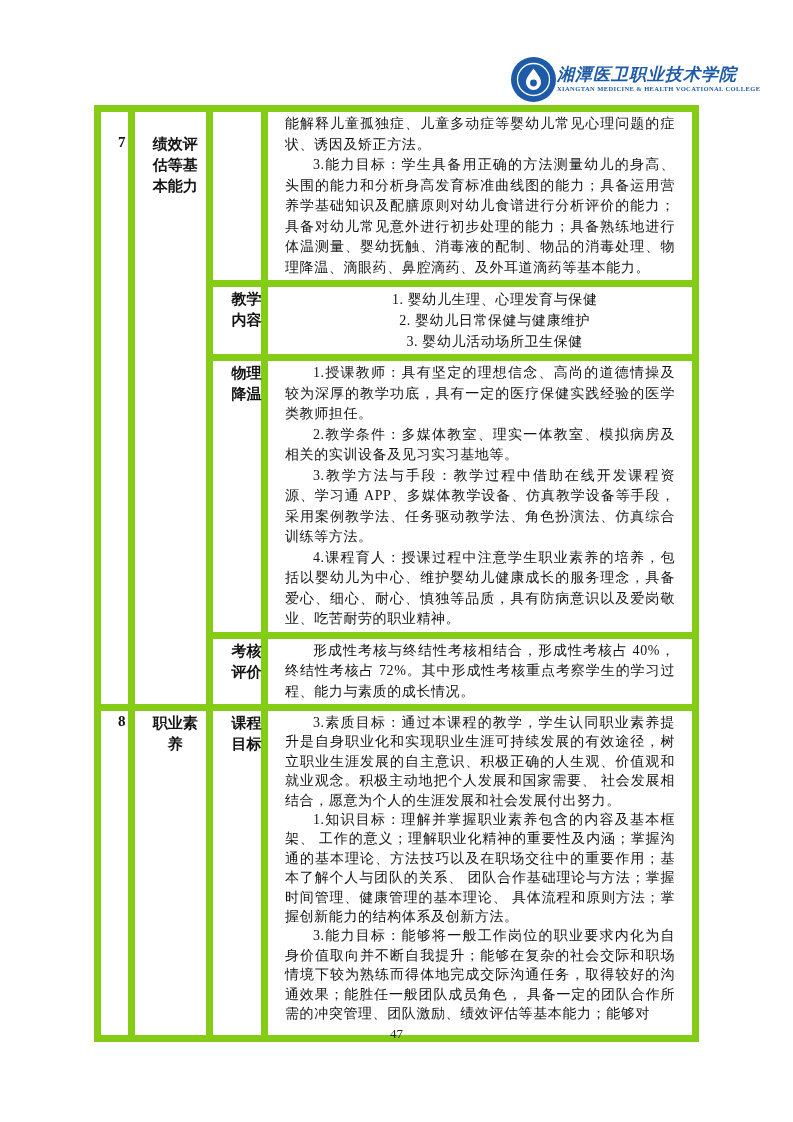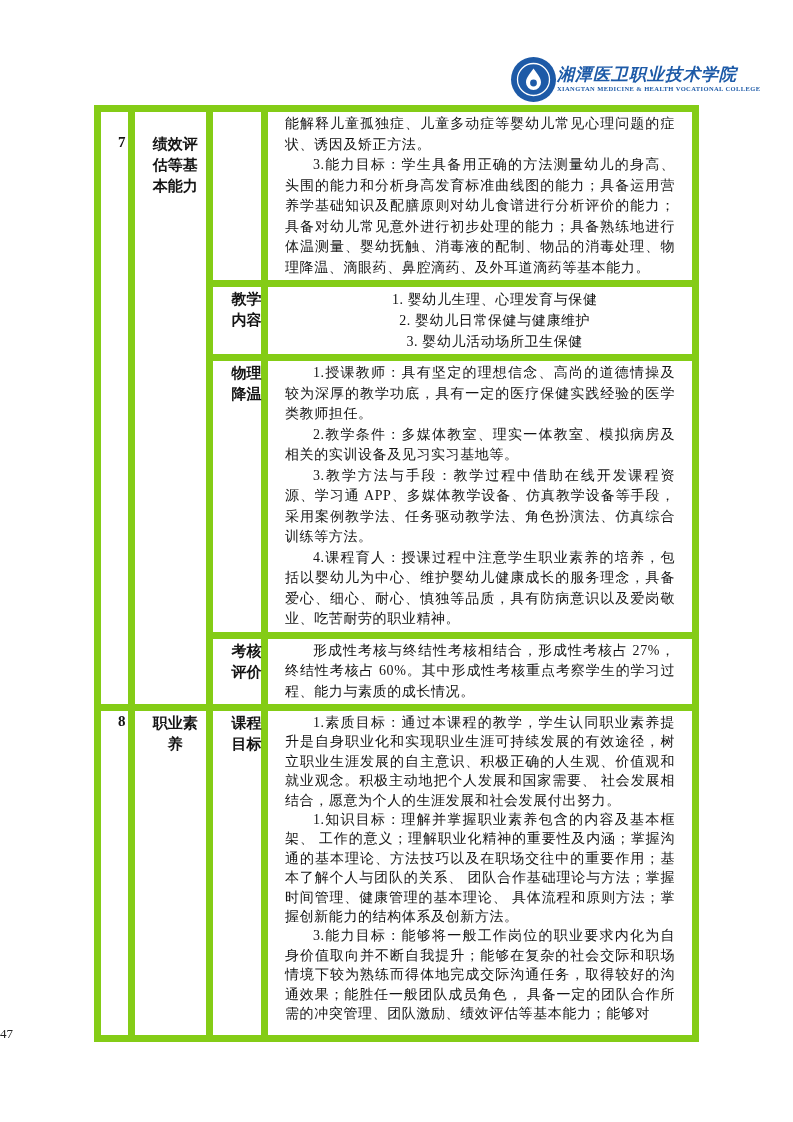--- a/index.html
+++ b/index.html
@@ -74,21 +74,21 @@
   }
   .content-cell p { margin:0; text-align:justify; }
   .content-cell p.ind { text-indent:2em; }
   .content-cell.list { line-height:21px; }
   .content-cell.list .li { padding-left:2.1em; text-align:center; }
   .content-cell.tight p { line-height:19.4px; }
 
   
   .page-number {
     position:absolute; top:1026px; left:0; width:793px;
-    text-align:left; font-size:13px; color:#222;
+    text-align:center; font-size:13px; color:#222;
   }
 </style>
 </head>
 <body>
 
 <div class="page">
 
   <div class="logo">
     <span class="logo-emblem">
       <svg width="47" height="47" viewBox="0 0 47 47" xmlns="http://www.w3.org/2000/svg">
@@ -146,34 +146,34 @@
           <p class="ind">3.教学方法与手段：教学过程中借助在线开发课程资源、学习通 APP、多媒体教学设备、仿真教学设备等手段，采用案例教学法、任务驱动教学法、角色扮演法、仿真综合训练等方法。</p>
           <p class="ind">4.课程育人：授课过程中注意学生职业素养的培养，包括以婴幼儿为中心、维护婴幼儿健康成长的服务理念，具备爱心、细心、耐心、慎独等品质，具有防病意识以及爱岗敬业、吃苦耐劳的职业精神。</p>
         </td>
       </tr>
 
       <tr class="r-d">
         <td class="label-cell">
           <span class="wrap2">考核评价</span>
         </td>
         <td class="content-cell">
-          <p class="ind">形成性考核与终结性考核相结合，形成性考核占 27%，终结性考核占 60%。其中形成性考核重点考察学生的学习过程、能力与素质的成长情况。</p>
+          <p class="ind">形成性考核与终结性考核相结合，形成性考核占 40%，终结性考核占 72%。其中形成性考核重点考察学生的学习过程、能力与素质的成长情况。</p>
         </td>
       </tr>
 
       <tr class="r-e">
         <td class="num-cell">8</td>
         <td class="name-cell">
           <span class="wrap3">职业素养</span>
         </td>
         <td class="label-cell">
           <span class="wrap2">课程目标</span>
         </td>
         <td class="content-cell tight">
-          <p class="ind">1.素质目标：通过本课程的教学，学生认同职业素养提升是自身职业化和实现职业生涯可持续发展的有效途径，树立职业生涯发展的自主意识、积极正确的人生观、价值观和就业观念。积极主动地把个人发展和国家需要、 社会发展相结合，愿意为个人的生涯发展和社会发展付出努力。</p>
+          <p class="ind">3.素质目标：通过本课程的教学，学生认同职业素养提升是自身职业化和实现职业生涯可持续发展的有效途径，树立职业生涯发展的自主意识、积极正确的人生观、价值观和就业观念。积极主动地把个人发展和国家需要、 社会发展相结合，愿意为个人的生涯发展和社会发展付出努力。</p>
           <p class="ind">1.知识目标：理解并掌握职业素养包含的内容及基本框架、 工作的意义；理解职业化精神的重要性及内涵；掌握沟通的基本理论、方法技巧以及在职场交往中的重要作用；基本了解个人与团队的关系、 团队合作基础理论与方法；掌握时间管理、健康管理的基本理论、 具体流程和原则方法；掌握创新能力的结构体系及创新方法。</p>
           <p class="ind">3.能力目标：能够将一般工作岗位的职业要求内化为自身价值取向并不断自我提升；能够在复杂的社会交际和职场情境下较为熟练而得体地完成交际沟通任务，取得较好的沟通效果；能胜任一般团队成员角色， 具备一定的团队合作所需的冲突管理、团队激励、绩效评估等基本能力；能够对</p>
         </td>
       </tr>
     </tbody>
   </table>
 
   <div class="page-number">47</div>
 </div>
 

